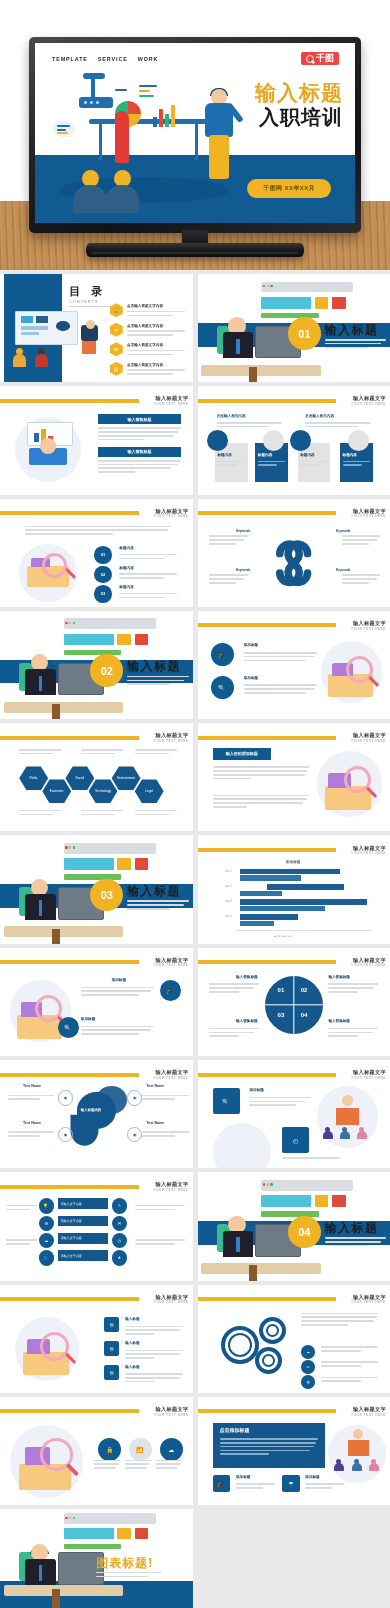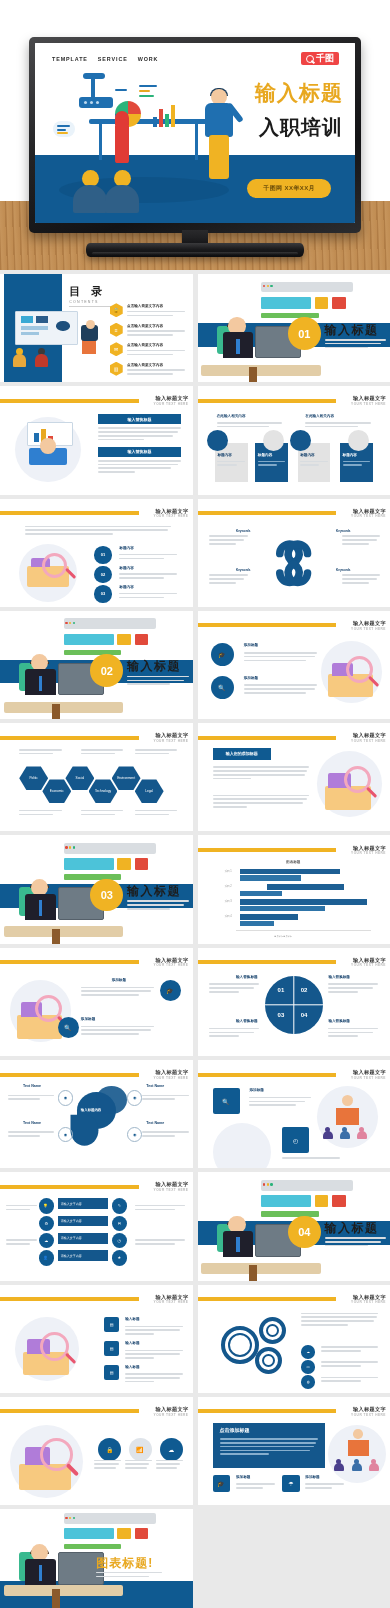--- a/index.html
+++ b/index.html
@@ -73,22 +73,21 @@
   .s1-logo .mark::after{content:"";position:absolute;right:-2px;bottom:-1px;width:4px;height:1.6px;background:#fff;transform:rotate(40deg);}
   .s1-logo .txt{ color:#fff; font-size:9px; font-weight:700; line-height:1; letter-spacing:0px;}
   .s1-title1{
     position:absolute; right:12px; top:40px; font-size:21px; line-height:1;
     color:#e8a820; font-weight:700; letter-spacing:1px;
     font-family:"DejaVu Sans", sans-serif;
   }
   .s1-title2{
     position:absolute; right:12px; top:64px; font-size:20px; line-height:1;
     color:#1b1b1b; font-weight:700; letter-spacing:1px;
-    font-family:Liberation Mono, monospace;
-    margin-top:12px;
+    font-family:Liberation Sans, sans-serif;
   }
   .s1-badge{
     position:absolute; right:24px; bottom:25px; background:#f0b323;
     color:#6b4d0a; font-size:6px; font-weight:700;
     padding:5px 16px; border-radius:12px; letter-spacing:.4px; white-space:nowrap;
   }
   .s1-art{ position:absolute; left:18px; top:24px; width:190px; height:140px; }
   .bar-row{position:absolute;height:2.4px;border-radius:1px;}
   .desk-top{position:absolute;left:36px;top:52px;width:118px;height:5px;background:#1f6fb0;border-radius:2px;}
   .desk-leg{position:absolute;top:57px;width:3px;height:36px;background:#1f6fb0;}

